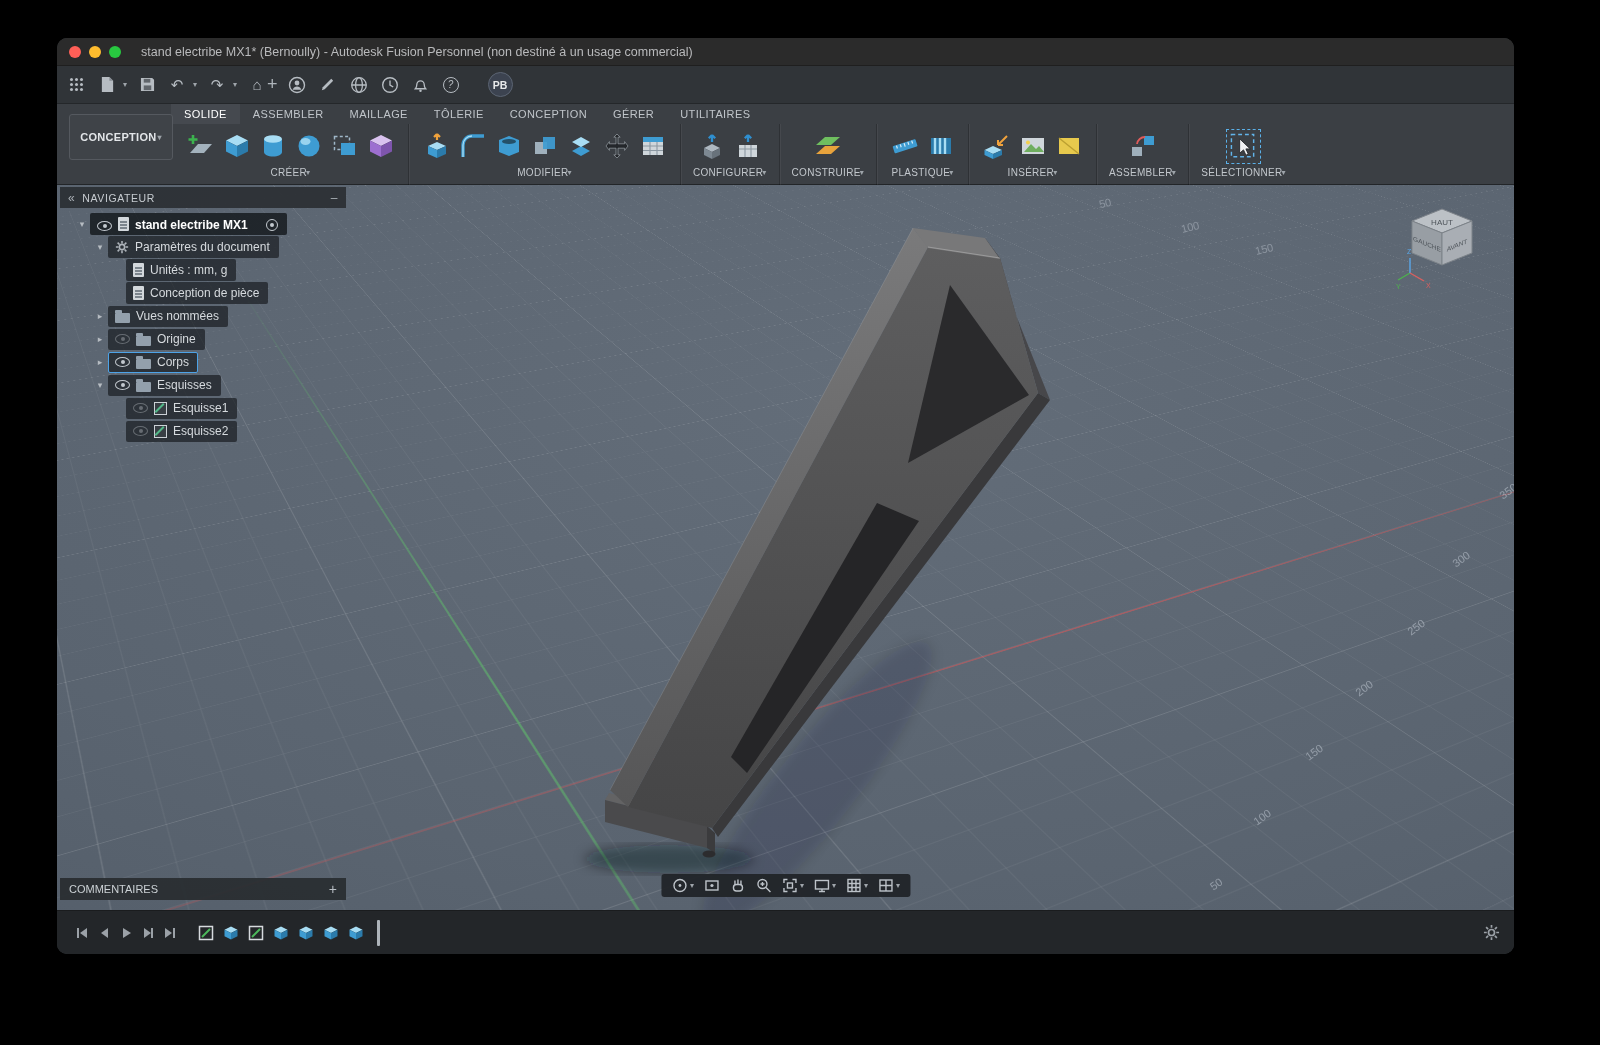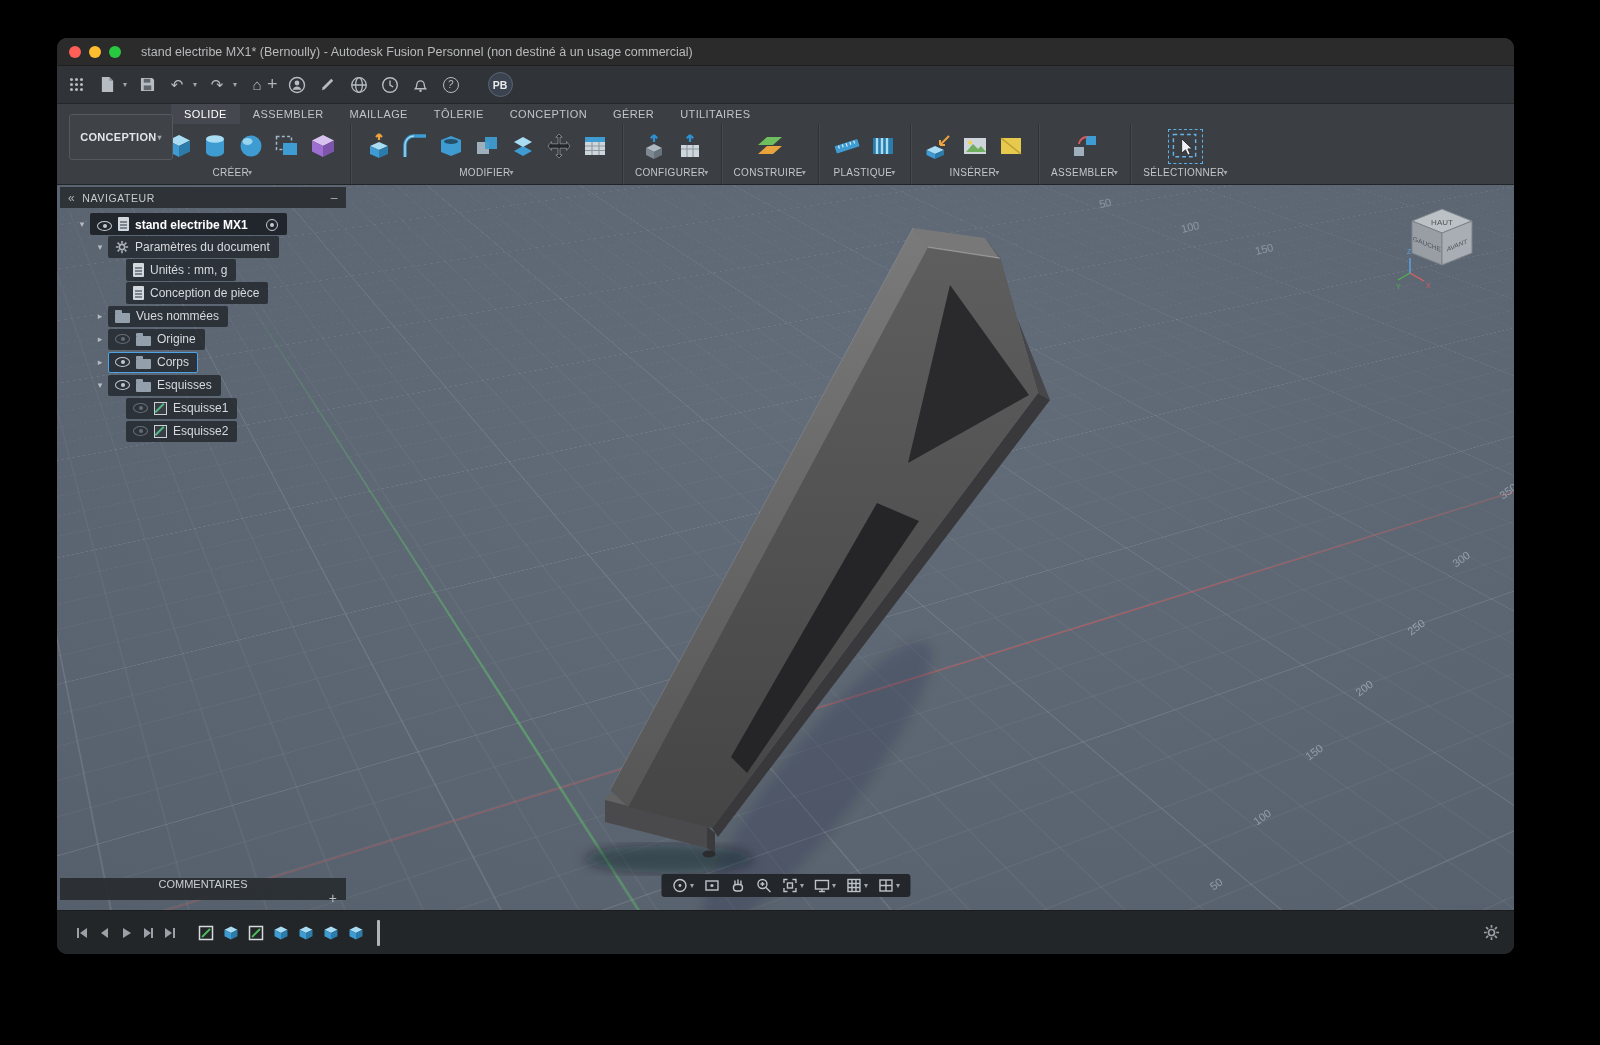--- a/index.html
+++ b/index.html
@@ -43,21 +43,21 @@
   .avatar { width:25px; height:25px; border-radius:50%; background:#3c4350;
     border:1px solid #5c6573; color:#e8eaec; font-size:10.5px; font-weight:bold;
     display:flex; align-items:center; justify-content:center; margin-left:16px; }
 
   
   .ribbon { position:relative; background:#3b3f44; height:81px; border-bottom:1px solid #222528; }
   .rtabs { display:flex; align-items:center; height:20px; padding-left:114px; }
   .rtab { padding:0 13px; height:100%; display:flex; align-items:center;
     font-size:11px; letter-spacing:.4px; color:#c0c5ca; }
   .rtab.active { color:#fff; background:#45494f; }
-  .rtools { display:flex; height:61px; padding-left:58px; align-items:stretch; }
+  .rtools { display:flex; height:61px; padding-left:116px; align-items:stretch; }
   .rgroup { display:flex; flex-direction:column; align-items:center; padding:3px 12px 2px;
     border-left:1px solid rgba(0,0,0,.22); box-shadow:inset 1px 0 0 rgba(255,255,255,.05); }
   .rgroup:first-child { border-left:none; box-shadow:none; }
   .gicons { display:flex; align-items:center; gap:5px; height:38px; }
   .ric { width:31px; height:31px; display:flex; align-items:center; justify-content:center; }
   .ric.sel { outline:1.5px dashed #5bb0e8; outline-offset:1px; }
   .glabel { margin-top:2px; font-size:10px; letter-spacing:.3px; color:#c2c7cc;
     display:flex; align-items:center; gap:3px; white-space:nowrap; }
   .workspace { position:absolute; left:12px; top:10px; width:104px; height:46px;
     background:#3f4348; border:1px solid #55595f; border-radius:3px;
@@ -124,21 +124,21 @@
     background:#52b788; transform:rotate(-45deg); transform-origin:left bottom; }
   .radio { width:12px; height:12px; border:1.4px solid #c3c9cf; border-radius:50%;
     position:relative; margin-left:12px; flex:none; }
   .radio::after { content:""; position:absolute; width:4px; height:4px; background:#c3c9cf;
     border-radius:50%; left:50%; top:50%; transform:translate(-50%,-50%); }
   .gearsvg { flex:none; }
 
   
   .comments { position:absolute; left:3px; bottom:10px; width:286px; height:22px;
     background:rgba(40,44,48,.92); display:flex; align-items:center; padding:0 9px;
-    font-size:11px; color:#ccd1d5;flex-direction:column; }
+    font-size:11px; color:#ccd1d5; }
   .comments .plus { margin-left:auto; font-size:14px; color:#b9bfc5; }
   .navbar { position:absolute; left:50%; bottom:13px; transform:translateX(-50%);
     background:rgba(33,36,40,.95); border-radius:3px; padding:3px 10px;
     display:flex; align-items:center; gap:9px; }
   .nico { display:flex; align-items:center; gap:2px; }
   .nico svg { stroke:#bdc3c9; fill:none; stroke-width:1.4; }
   .ncaret { font-size:8px; color:#9ea4aa; }
 
   
   .timeline { position:absolute; left:0; right:0; bottom:0; height:44px; background:#232629;

